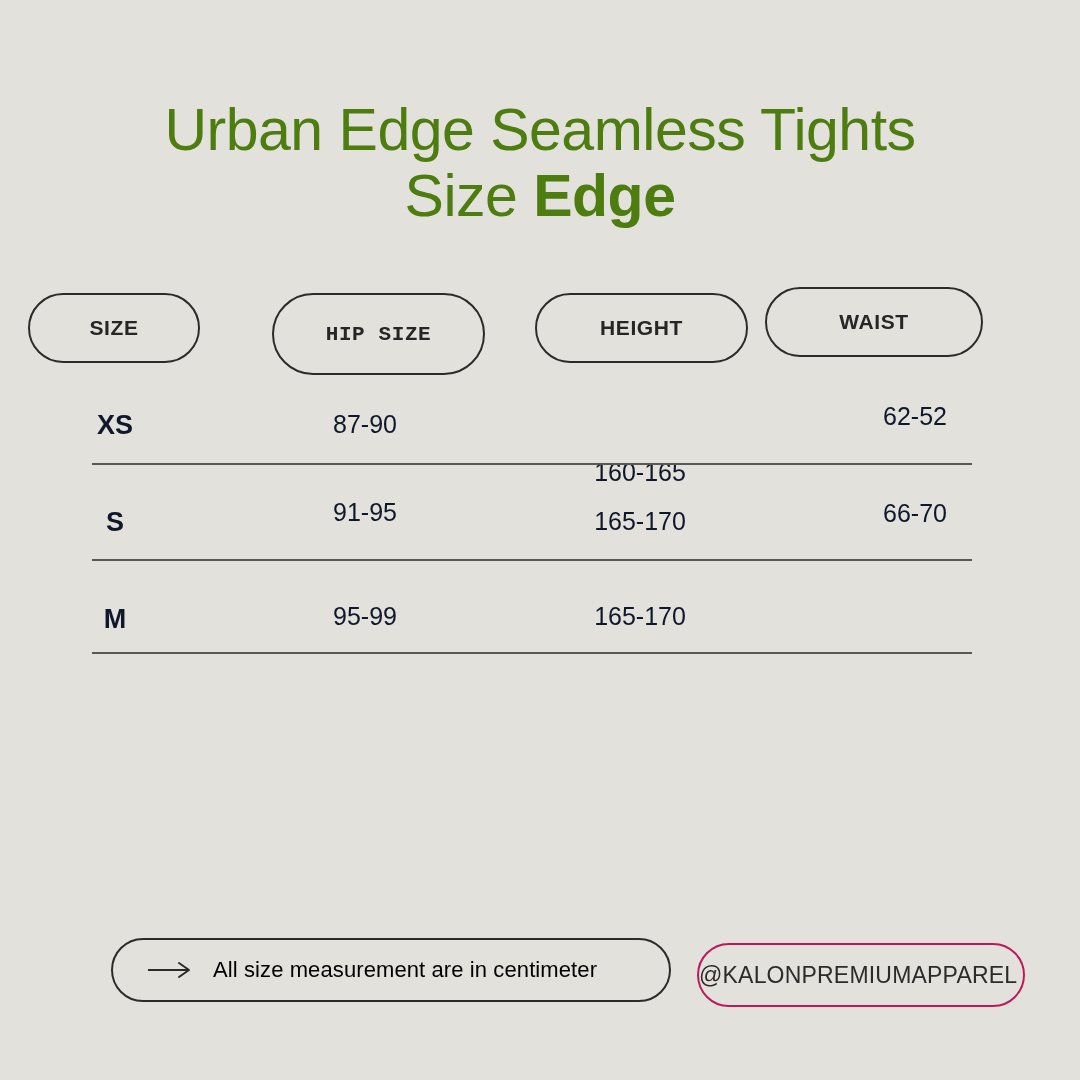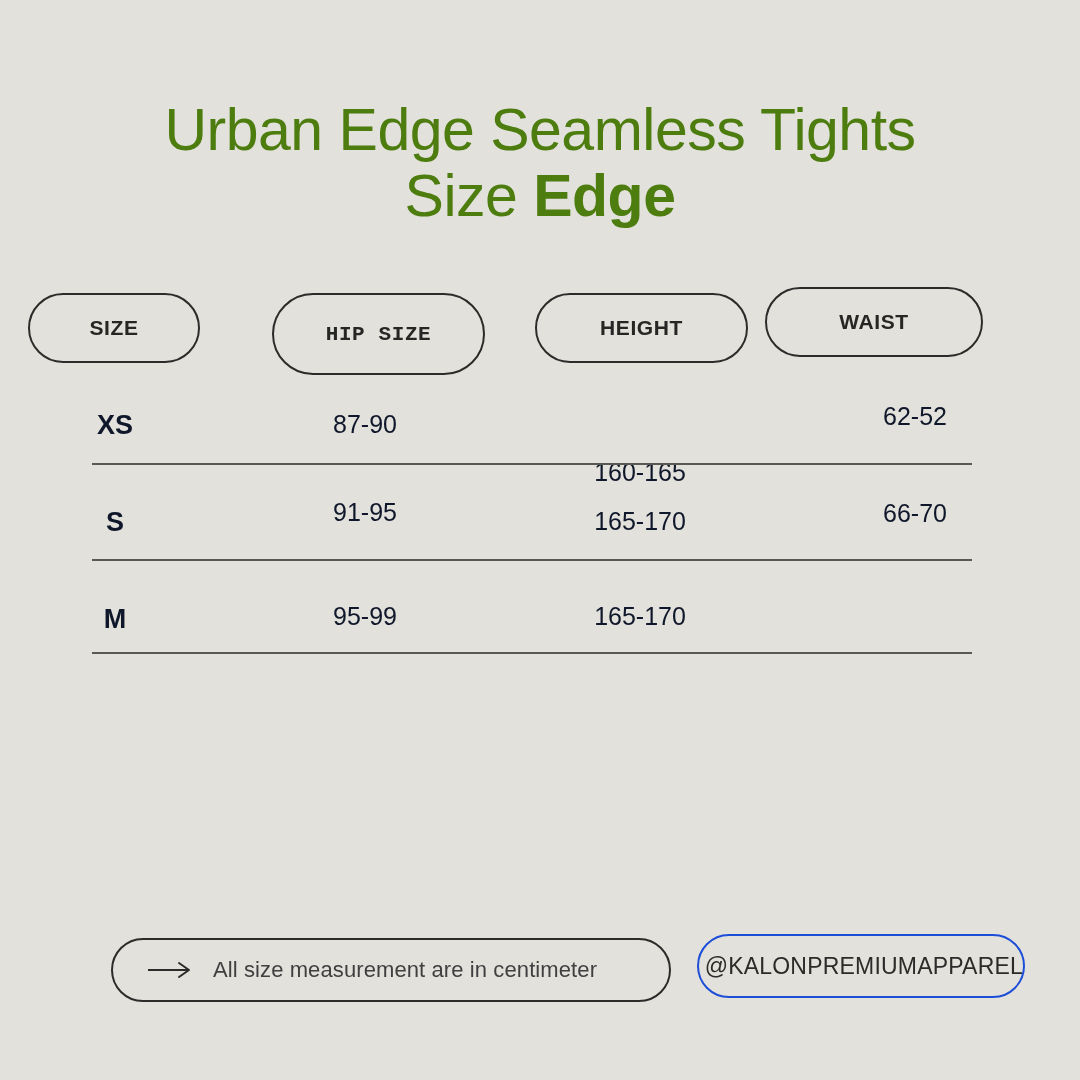--- a/index.html
+++ b/index.html
@@ -147,36 +147,36 @@
   .arrow-icon {
     width: 46px;
     height: 20px;
     display: inline-block;
     flex: 0 0 auto;
     margin-right: 20px;
   }
   .note-text {
     font-size: 22px;
     font-weight: 400;
-    color: #404040;
+    color: #000000;
     letter-spacing: 0.1px;
     white-space: nowrap;
   }
   .handle-pill {
     position: absolute;
     left: 697px;
-    top: 0;
+    top: 9px;
     width: 328px;
     height: 64px;
     box-sizing: border-box;
-    border: 2px solid #1d4ed8;
+    border: 2px solid #be185d;
     border-radius: 999px;
     display: flex;
     align-items: center;
-    justify-content: flex-end;
+    justify-content: flex-start;
   }
   .handle-text {
     font-size: 23px;
     font-weight: 400;
     letter-spacing: 0.2px;
     color: #2b2b29;
     white-space: nowrap;
   }
 </style>
 </head>

